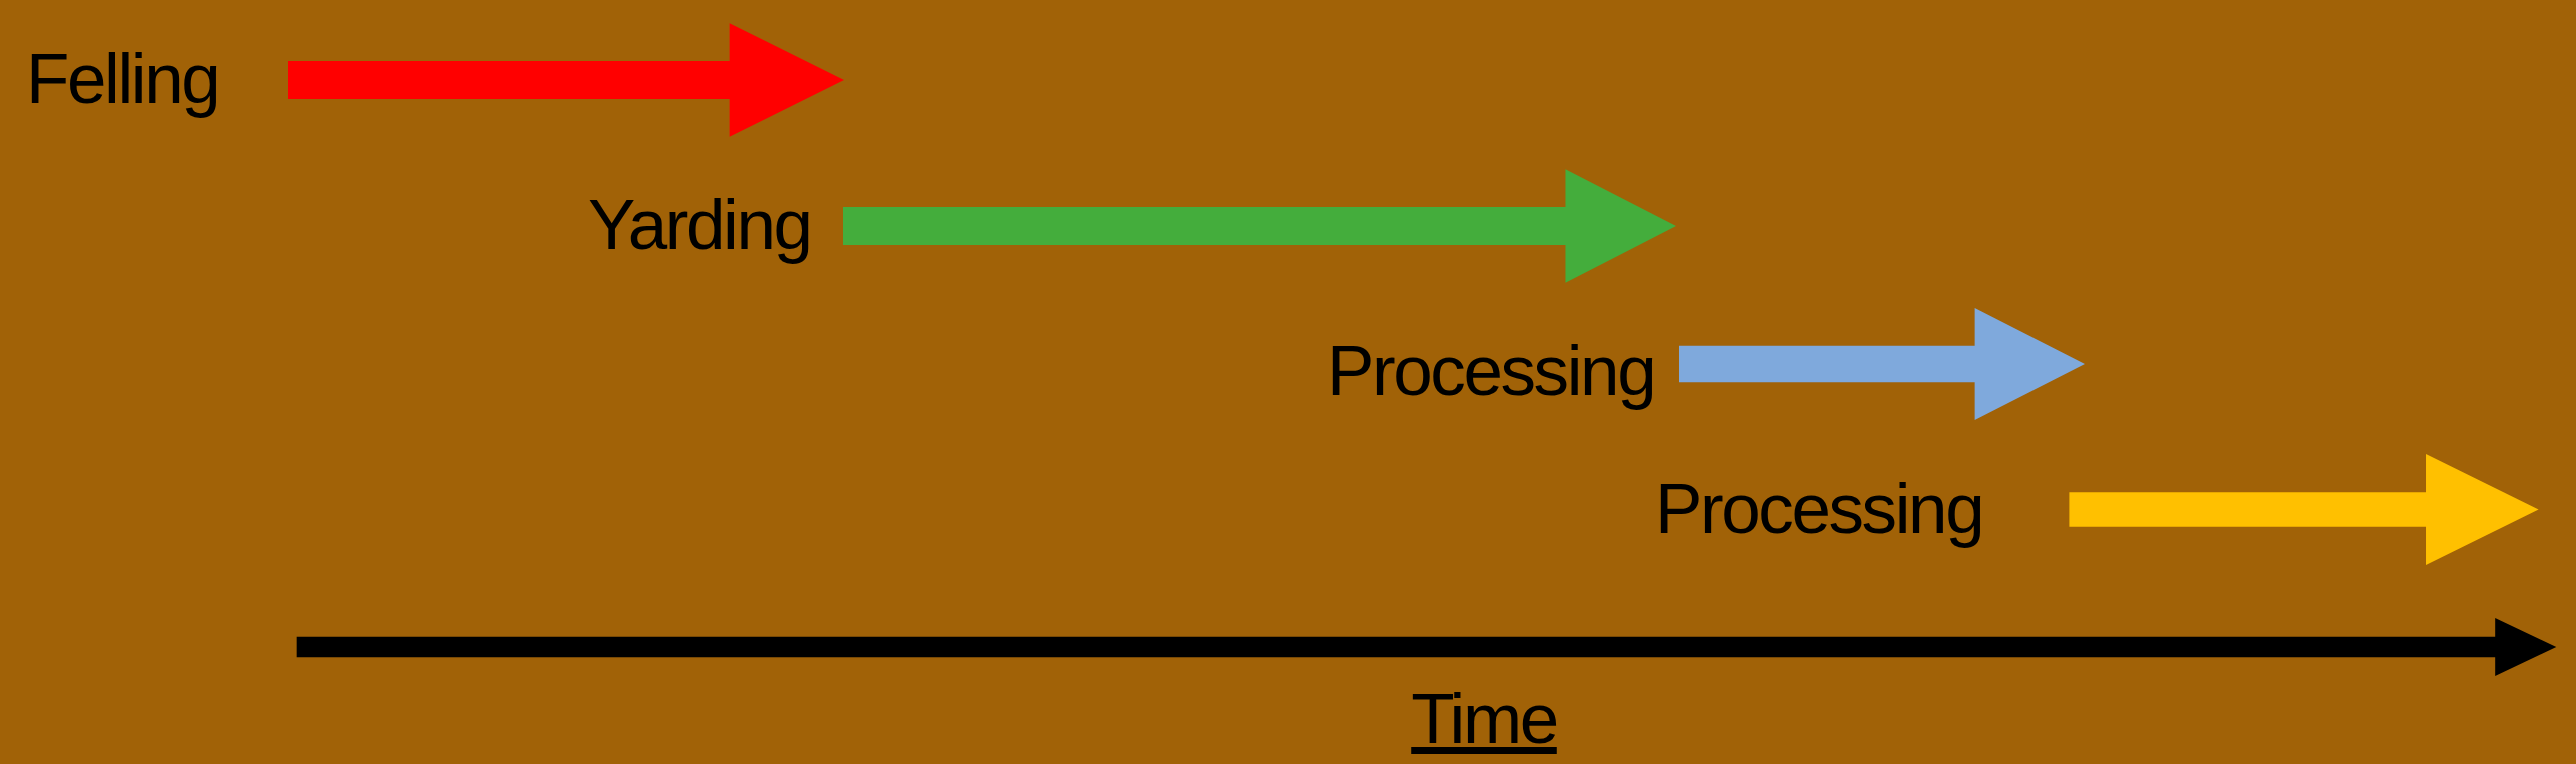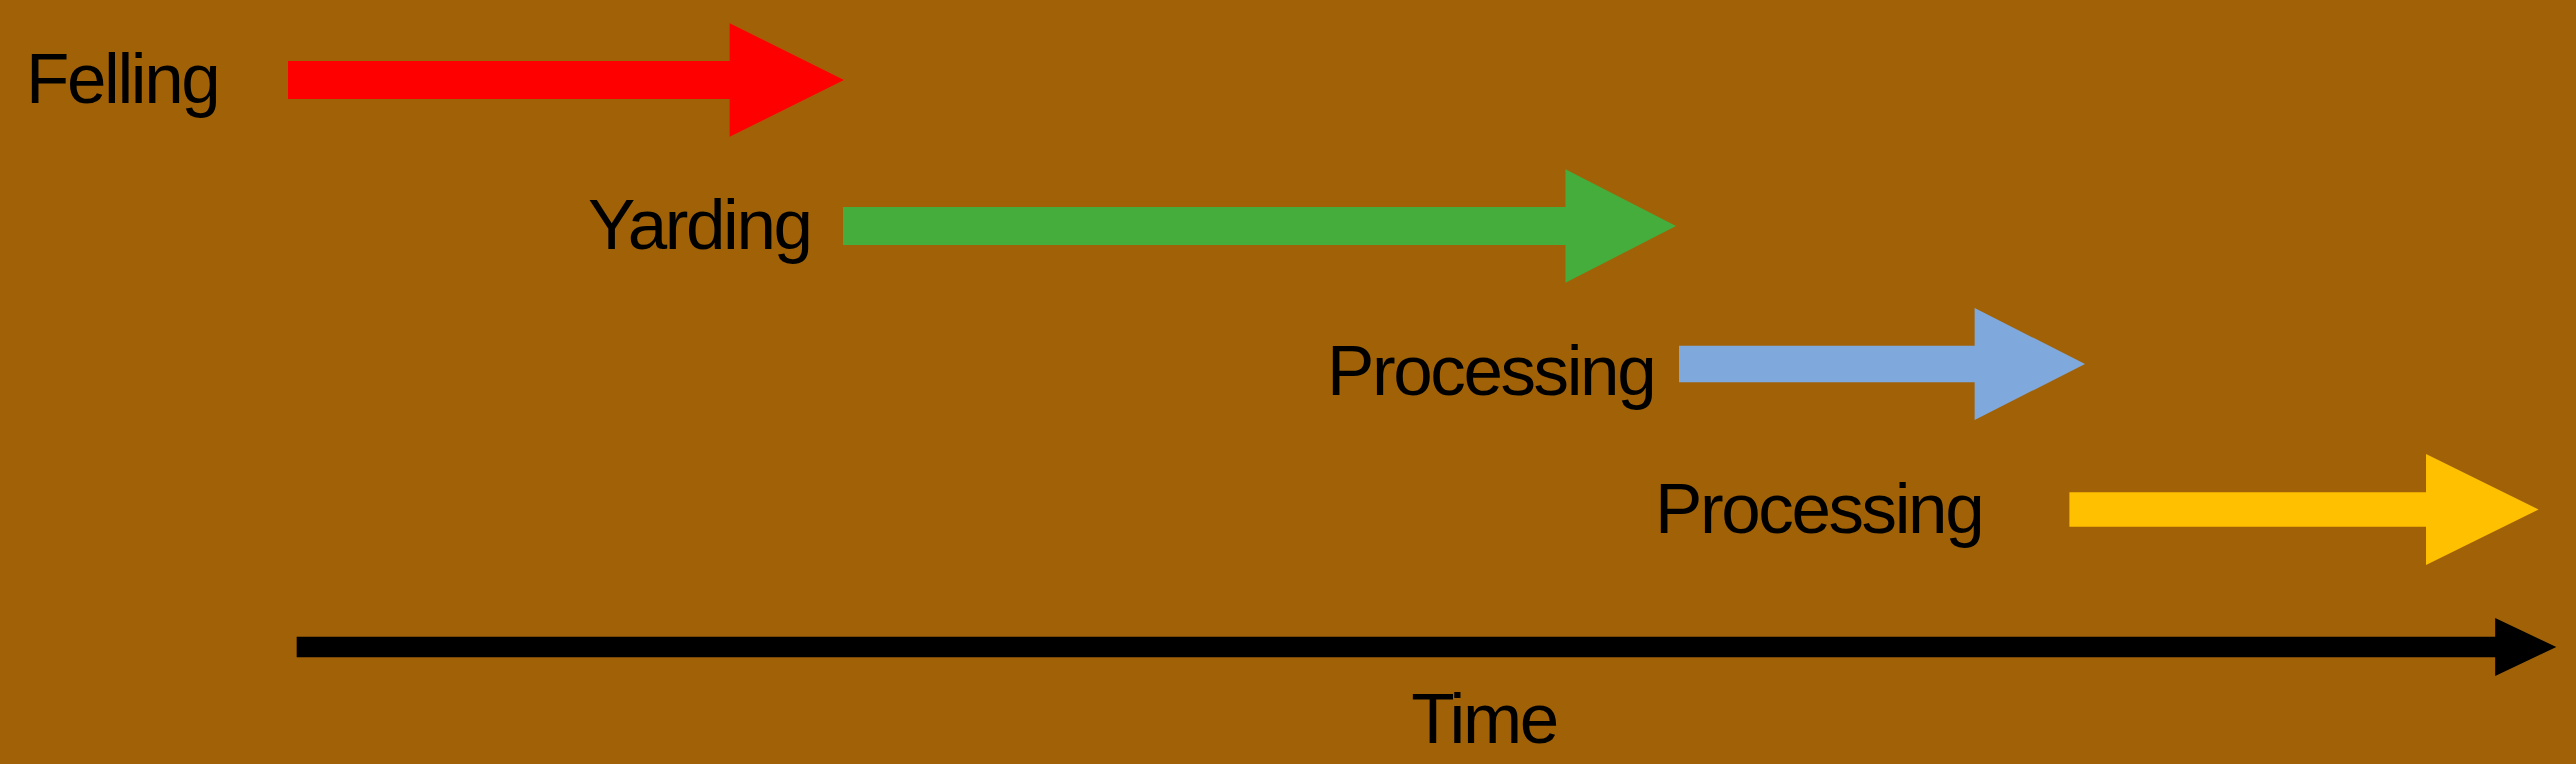--- a/index.html
+++ b/index.html
@@ -56,17 +56,17 @@
     <span class="plabel" style="left: 1655px; top: 510px; transform: translateY(-52%);">Processing</span>
     <svg class="parrow" xmlns="http://www.w3.org/2000/svg" width="470" height="111" viewBox="0 0 596 141" style="left: 2069px; top: 454px;">
       <polygon points="0,48.5 453,48.5 453,0 596,70.5 453,141 453,92.5 0,92.5" fill="#ffc000"></polygon>
     </svg>
   </div>
 
   <div>
     <svg class="parrow" xmlns="http://www.w3.org/2000/svg" width="2275" height="58" viewBox="0 0 2883 74" style="left: 289px; top: 618px;">
       <polygon points="0,24 2805,24 2805,0 2883,37 2805,74 2805,50 0,50" fill="#000000"></polygon>
     </svg>
-    <span class="plabel" style="left: 1484px; top: 683px; transform: translateX(-50%);">Time</span>
+    <span class="plabel" style="left: 1484px; top: 683px; transform: translateX(-50%); text-decoration: underline;">Time</span>
   </div>
 
 </div>
 
 
 </body></html>

